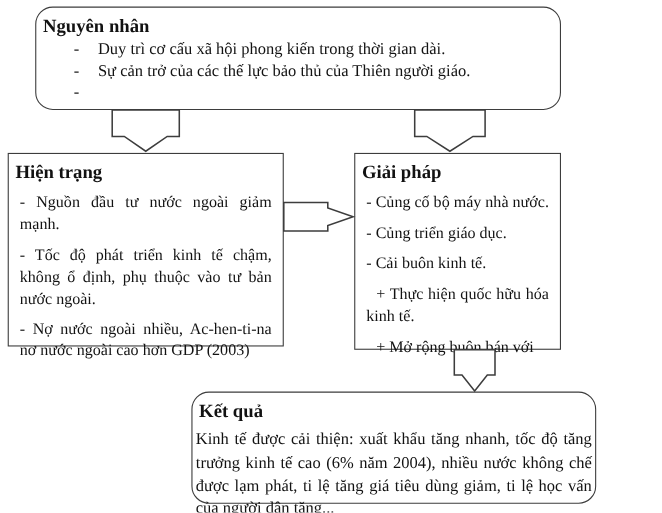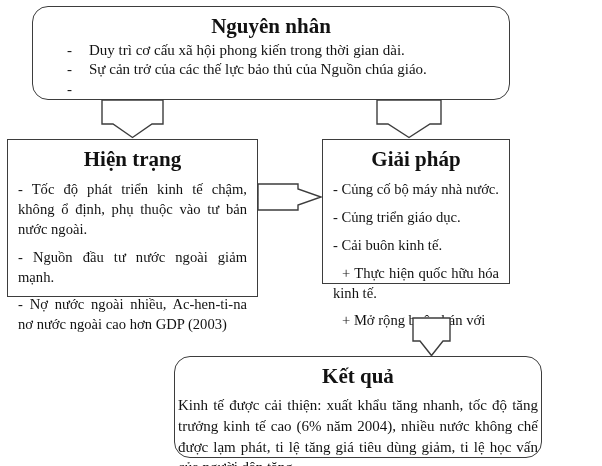--- a/index.html
+++ b/index.html
@@ -10,21 +10,21 @@
   }
   .diagram{position:absolute;left:0;top:0;width:602px;height:466px;}
   svg.arrows{position:absolute;left:0;top:0;width:602px;height:466px;z-index:2;pointer-events:none;}
   svg.arrows path{fill:#ffffff;stroke:#3d3d3d;stroke-width:1.4;stroke-linejoin:miter;}
   .box{
     position:absolute;background:#ffffff;border:1.4px solid #3d3d3d;
     box-sizing:border-box;z-index:1;
   }
   .rounded{border-radius:16px;}
   .box-title{
-    text-align:center;font-weight:bold;font-size:21px;
+    font-weight:bold;font-size:17px;
     margin:7px 6px 2px;line-height:1.2;
   }
   
   .cause-row{display:flex;font-size:15px;line-height:1.28;}
   .cause-dash{width:22px;margin-left:34px;text-align:left;flex:0 0 auto;}
   .cause-text{flex:1 1 auto;padding-right:14px;}
   
   .para{
     font-size:14.6px;line-height:1.36;text-align:justify;
     margin:8px 10px 0;
@@ -48,35 +48,35 @@
   </svg>
 
   <div class="box rounded" style="left:32px;top:6px;width:478px;height:94px;">
     <div class="box-title">Nguyên nhân</div>
     <div class="cause-row">
       <span class="cause-dash">-</span>
       <span class="cause-text">Duy trì cơ cấu xã hội phong kiến trong thời gian dài.</span>
     </div>
     <div class="cause-row">
       <span class="cause-dash">-</span>
-      <span class="cause-text">Sự cản trở của các thế lực bảo thủ của Nguồn chúa giáo.</span>
+      <span class="cause-text">Sự cản trở của các thế lực bảo thủ của Thiên người giáo.</span>
     </div>
     <div class="cause-row">
       <span class="cause-dash">-</span>
     </div>
   </div>
 
-  <div class="box" style="left:7px;top:139px;width:251px;height:158px;">
+  <div class="box" style="left:7px;top:139px;width:251px;height:176px;">
     <div class="box-title">Hiện trạng</div>
+    <div class="para">- Nguồn đầu tư nước ngoài giảm mạnh.</div>
     <div class="para">- Tốc độ phát triển kinh tế chậm, không ổ định, phụ thuộc vào tư bản nước ngoài.</div>
-    <div class="para">- Nguồn đầu tư nước ngoài giảm mạnh.</div>
     <div class="para">- Nợ nước ngoài nhiều, Ac-hen-ti-na nơ nước ngoài cao hơn GDP (2003)</div>
   </div>
 
-  <div class="box" style="left:322px;top:139px;width:188px;height:145px;">
+  <div class="box" style="left:322px;top:139px;width:188px;height:179px;">
     <div class="box-title">Giải pháp</div>
     <div class="para">- Củng cố bộ máy nhà nước.</div>
     <div class="para">- Củng triển giáo dục.</div>
     <div class="para">- Cải buôn kinh tế.</div>
     <div class="para sub">+ Thực hiện quốc hữu hóa kinh tế.</div>
     <div class="para sub">+ Mở rộng buôn bán với</div>
   </div>
 
   <div class="box rounded" style="left:174px;top:356px;width:368px;height:102px;">
     <div class="box-title">Kết quả</div>

